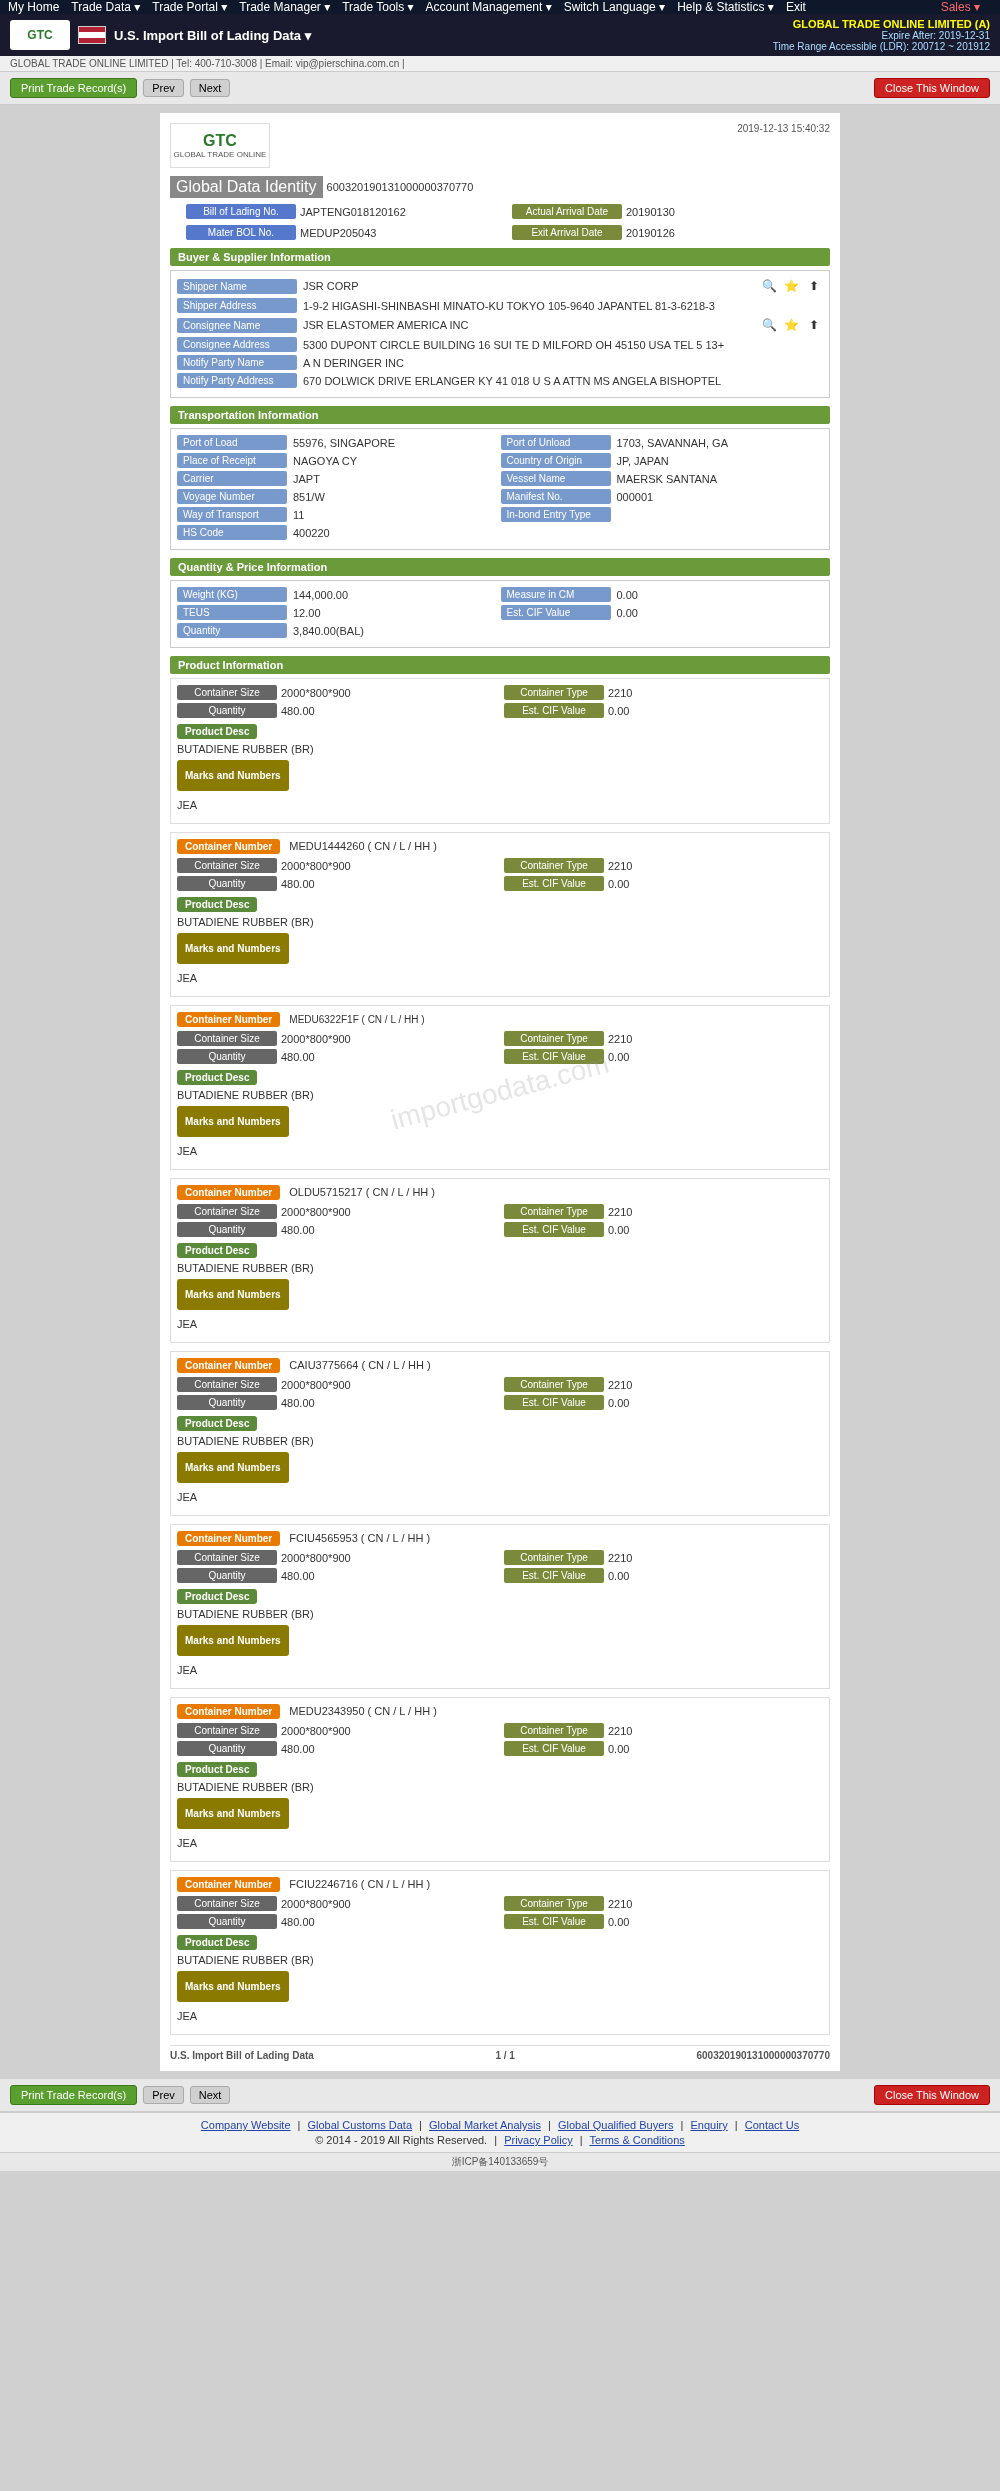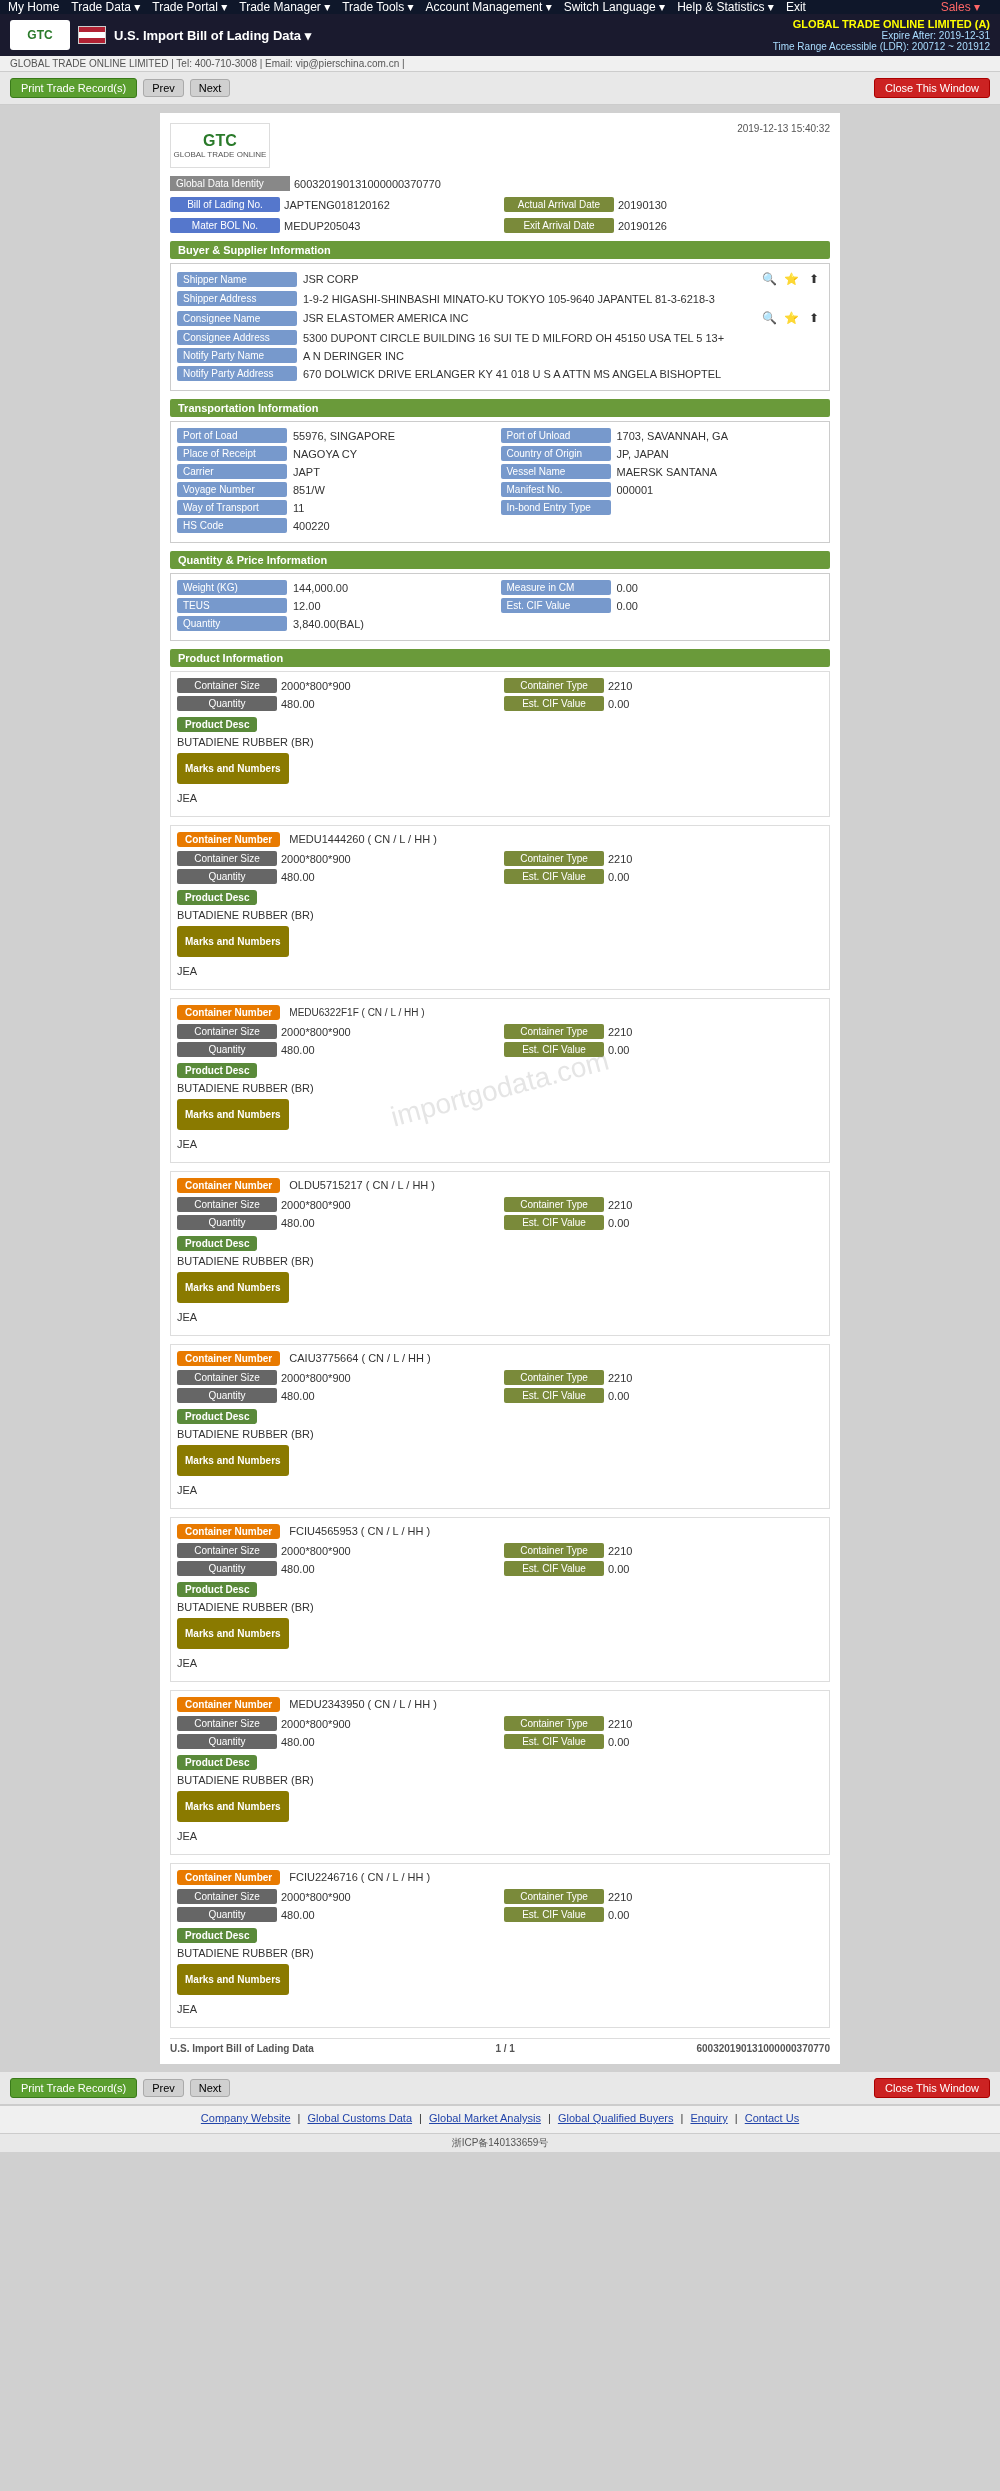--- a/index.html
+++ b/index.html
@@ -29,25 +29,25 @@
     .btn-nav { background: #d0d0d0; border: 1px solid #aaa; padding: 2px 8px; border-radius: 3px; cursor: pointer; font-size: 11px; }
 
     
     .main-content { background: #fff; margin: 8px auto; max-width: 680px; padding: 10px; }
     .header-logo-area { display: flex; justify-content: space-between; align-items: flex-start; margin-bottom: 8px; }
     .header-logo { width: 100px; height: 45px; background: #fff; border: 1px solid #ddd; display: flex; align-items: center; justify-content: center; }
     .timestamp { font-size: 10px; color: #555; text-align: right; }
 
     
     .global-data-row { display: flex; align-items: center; margin-bottom: 6px; font-size: 11px; }
-    .global-data-label { background: #888; color: #fff; padding: 2px 6px; margin-right: 4px; min-width: 120px; font-size: 10px; }
+    .global-data-label { background: #888; color: #fff; padding: 2px 6px; margin-right: 4px; min-width: 120px; font-size: 16px; }
     .global-data-value { color: #333; }
 
     
-    .bol-rows { display: flex; gap: 8px; margin-bottom: 6px; }
+    .bol-rows { display: flex; gap: 8px; margin-bottom: 6px; margin-left: 16px; }
     .bol-field { display: flex; align-items: center; flex: 1; }
     .field-label-blue { background: #5577cc; color: #fff; padding: 2px 6px; font-size: 10px; min-width: 110px; text-align: center; border-radius: 2px; margin-right: 4px; }
     .field-label-olive { background: #7a8a3a; color: #fff; padding: 2px 6px; font-size: 10px; min-width: 110px; text-align: center; border-radius: 2px; margin-right: 4px; }
     .field-value { font-size: 11px; color: #333; }
 
     
     .section-header { background: #6a9a3a; color: #fff; padding: 3px 8px; font-size: 11px; font-weight: bold; margin: 8px 0 4px 0; border-radius: 2px; }
     .section-box { border: 1px solid #ccc; padding: 6px; margin-bottom: 6px; }
 
     
@@ -600,17 +600,24 @@
     <span class="footer-link">Global Customs Data</span>
     <span style="margin:0 4px;">|</span>
     <span class="footer-link">Global Market Analysis</span>
     <span style="margin:0 4px;">|</span>
     <span class="footer-link">Global Qualified Buyers</span>
     <span style="margin:0 4px;">|</span>
     <span class="footer-link">Enquiry</span>
     <span style="margin:0 4px;">|</span>
     <span class="footer-link">Contact Us</span>
   </div>
+  <div>
+    <span>© 2014 - 2019 All Rights Reserved.</span>
+    <span style="margin:0 4px;">|</span>
+    <span class="footer-link">Privacy Policy</span>
+    <span style="margin:0 4px;">|</span>
+    <span class="footer-link">Terms &amp; Conditions</span>
+  </div>
 </div>
 
 <div class="icp-bar">
   <span>浙ICP备140133659号</span>
 </div>
 
 </body></html>

